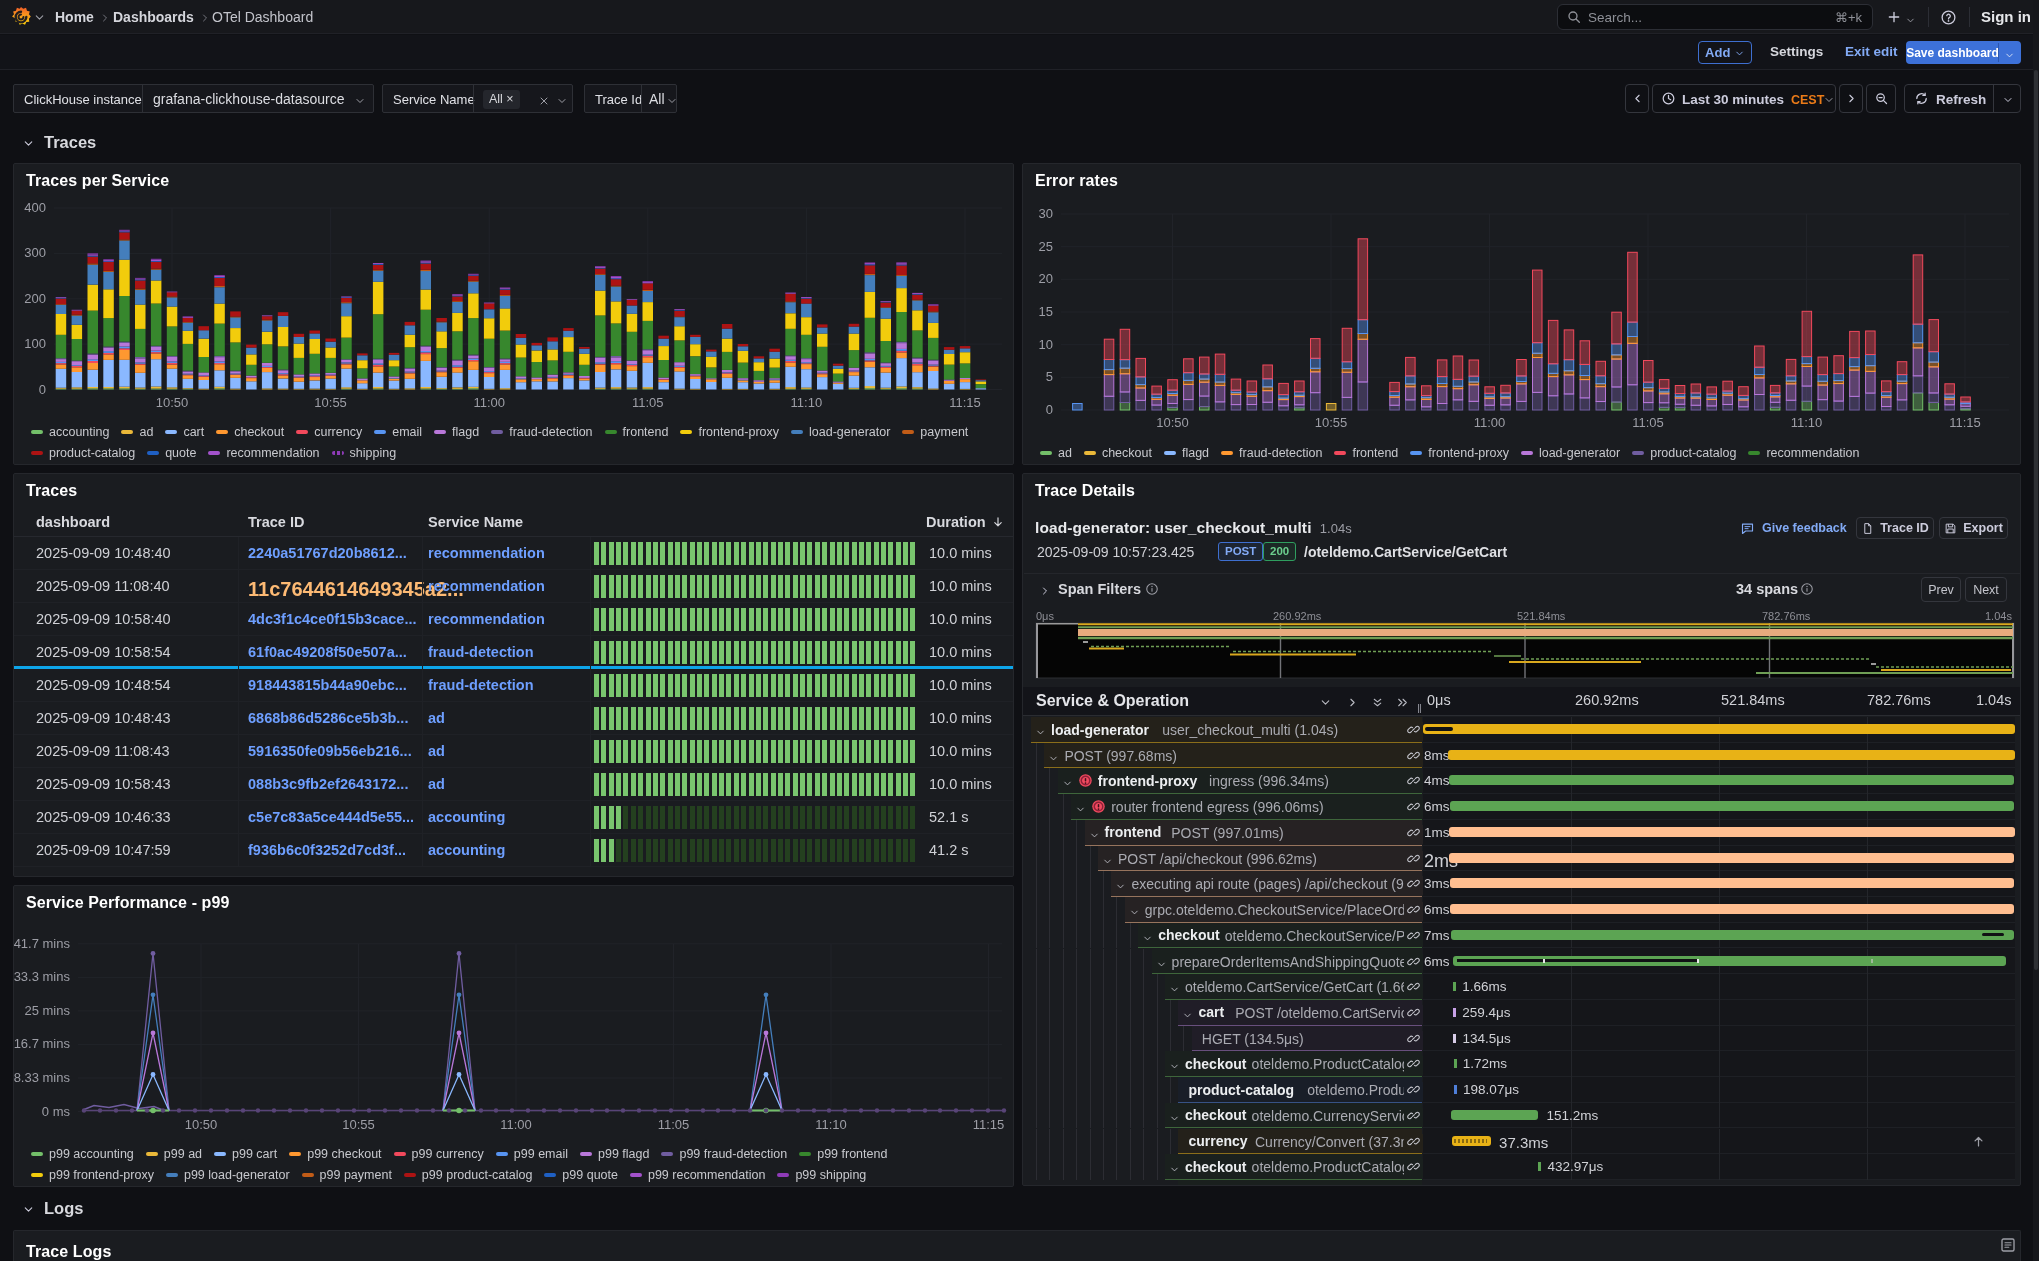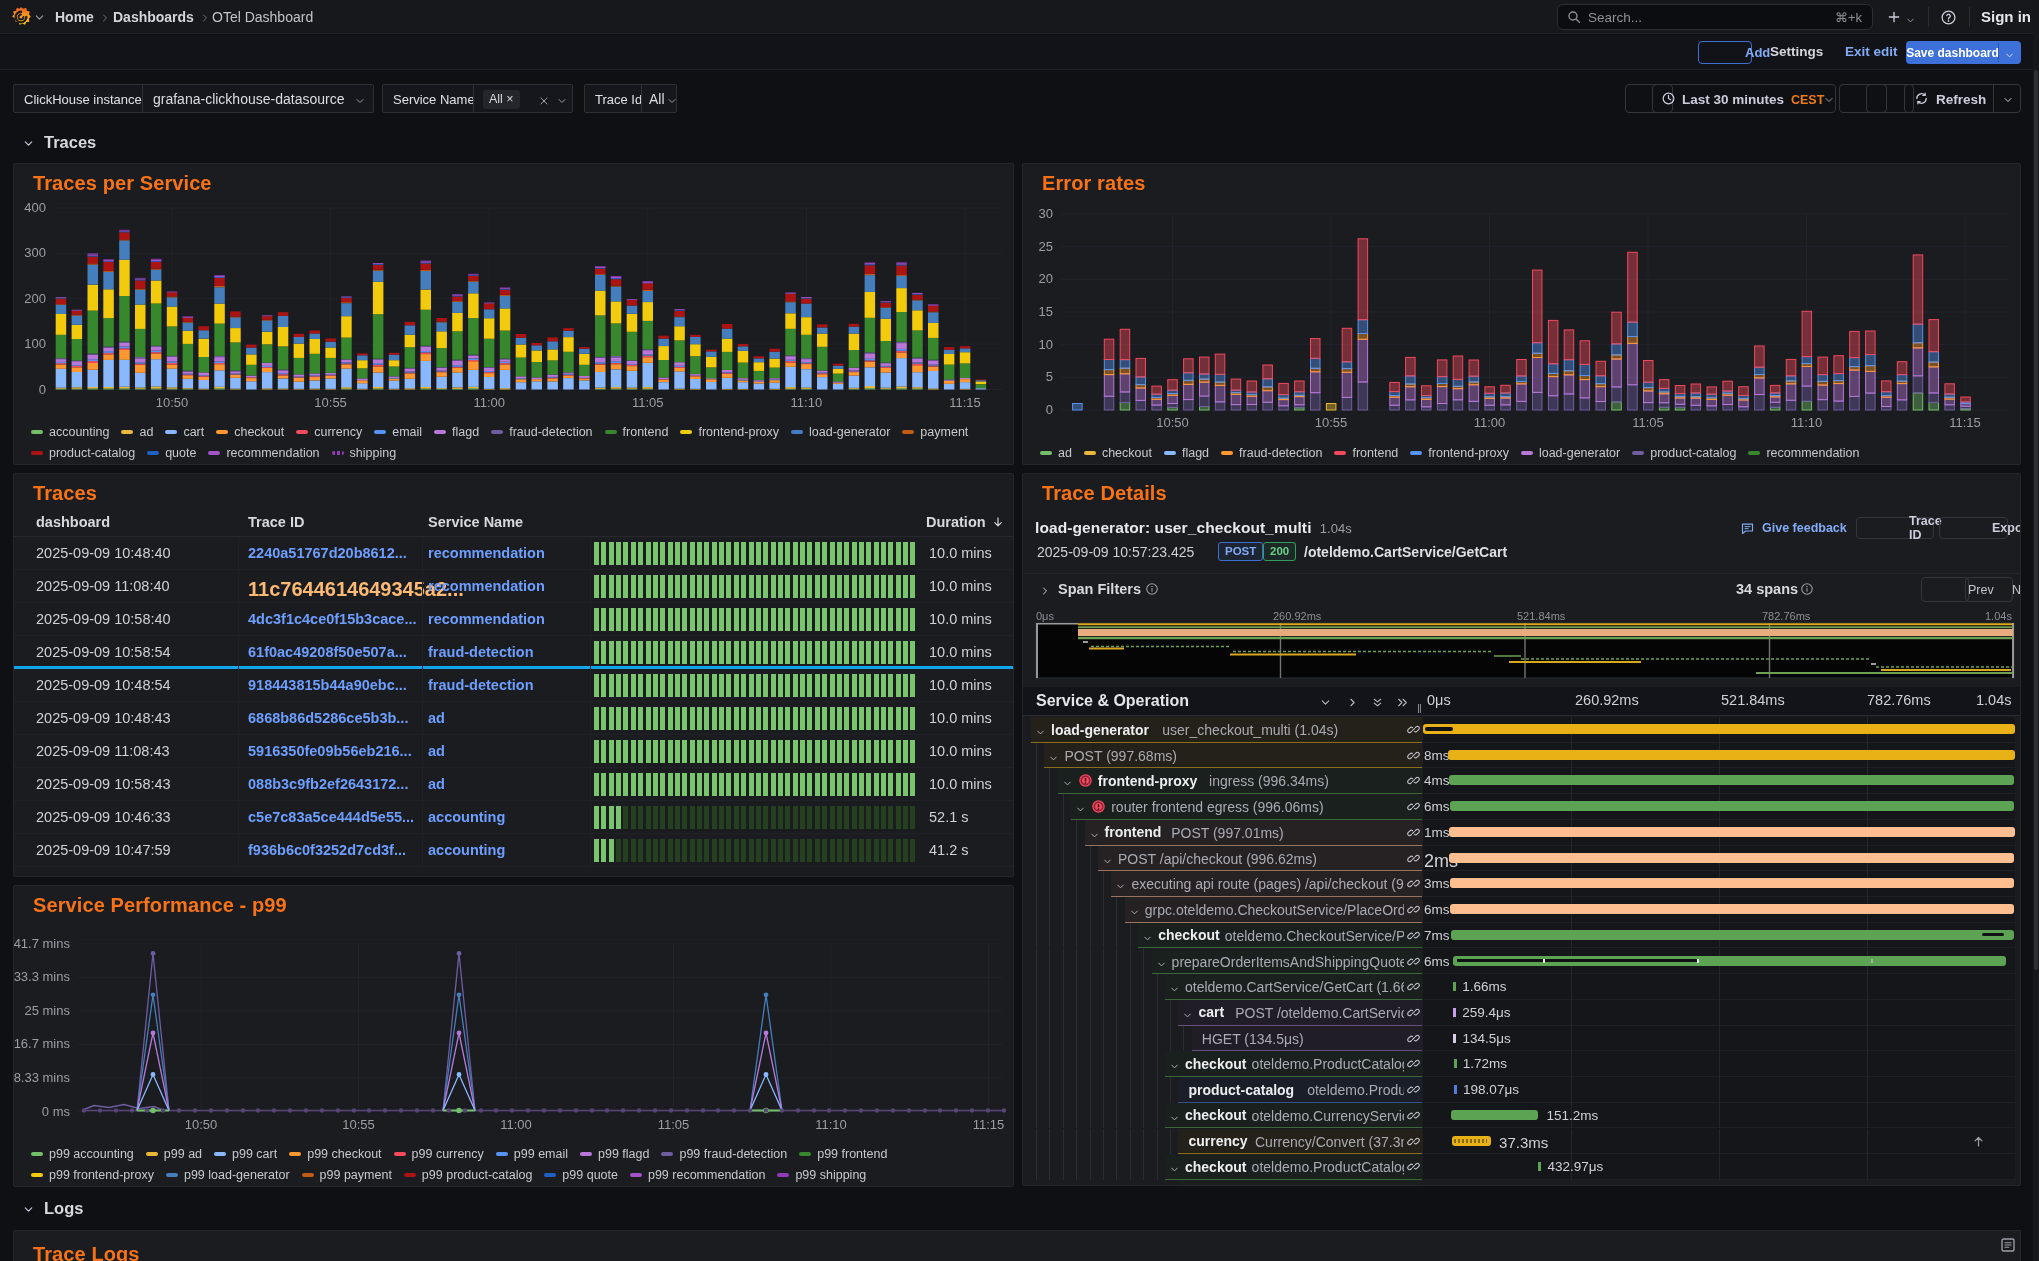--- a/index.html
+++ b/index.html
@@ -1,20 +1,20 @@
 <!DOCTYPE html>
 <html><head><meta charset="utf-8"><style>
 * { margin:0; padding:0; box-sizing:border-box; }
 html,body { width:2039px; height:1261px; background:#0f1014; font-family:"Liberation Sans",sans-serif; overflow:hidden; }
 .abs { position:absolute; }
 .panel { position:absolute; background:#1a1c20; border:1px solid #25272c; border-radius:2px; }
-.ptitle { position:absolute; left:19px; top:8px; font-size:20px; font-weight:bold; color:#f97316; letter-spacing:0.1px;}
+.ptitle { position:absolute; left:12px; top:8px; font-size:16px; font-weight:bold; color:#ffffff; letter-spacing:0.1px;}
 .li { display:inline-flex; align-items:center; margin-right:12px; font-size:12.5px; color:#c8c9ce; white-space:nowrap; }
 .sw { width:12px; height:4px; border-radius:2px; margin-right:6px; display:inline-block; }
-.btn { position:absolute; display:flex; align-items:center; justify-content:flex-start; border:1px solid #34363d; border-radius:4px; color:#ccccdc; font-size:13.5px; background:transparent;padding-left:46px; }
+.btn { position:absolute; display:flex; align-items:center; justify-content:center; border:1px solid #34363d; border-radius:4px; color:#ccccdc; font-size:13.5px; background:transparent; }
 </style></head>
 <body>
 <div class="abs" style="left:0;top:0;width:2039px;height:34px;background:#17181c;border-bottom:1px solid #202127"></div>
 <svg width="22" height="22" viewBox="0 0 24 24" style="position:absolute;left:10px;top:6px">
 <defs>
       <linearGradient id="glog" x1="0" y1="0" x2="0" y2="1">
 <stop offset="0" stop-color="#f05a28"></stop>
         <stop offset="0.45" stop-color="#f8971d"></stop>
         <stop offset="1" stop-color="#fdd10a"></stop>
       </linearGradient>

